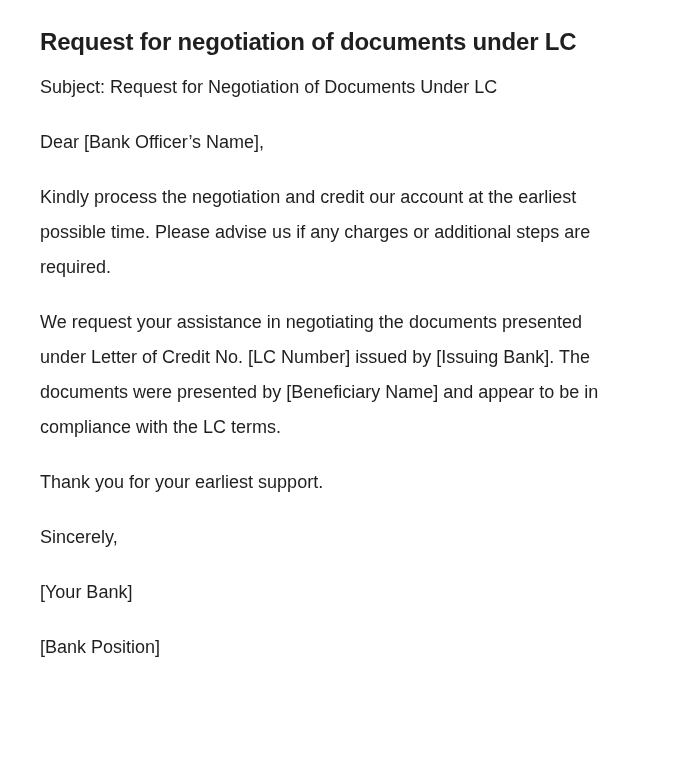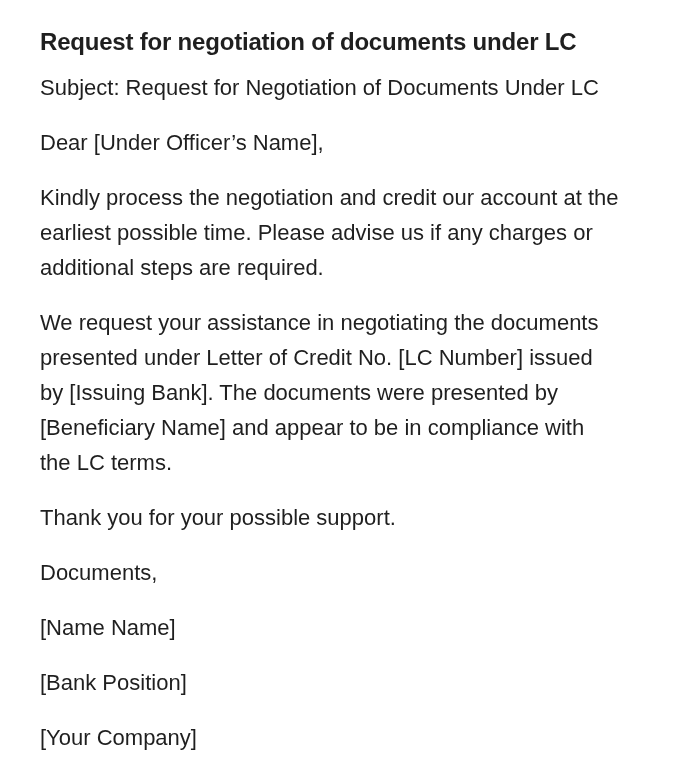--- a/index.html
+++ b/index.html
@@ -18,43 +18,42 @@
   }
   .doc-title {
     font-size: 24px;
     line-height: 31px;
     font-weight: 700;
     letter-spacing: -0.2px;
     margin: 0 0 13px 0;
     white-space: nowrap;
   }
   .doc-par {
-    font-size: 22px;
+    font-size: 18px;
     line-height: 35px;
     font-weight: 400;
     margin: 0 0 20px 0;
     max-width: 580px;
   }
 </style>
 </head>
 <body>
 
 <div class="page" style="--text-color: #1f1f1f; --bg-color: #ffffff;">
   <h1 class="doc-title">Request for negotiation of documents under LC</h1>
 
   <p class="doc-par">Subject: Request for Negotiation of Documents Under LC</p>
 
-  <p class="doc-par">Dear [Under Officer’s Name],</p>
+  <p class="doc-par">Dear [Bank Officer’s Name],</p>
 
   <p class="doc-par">Kindly process the negotiation and credit our account at the earliest possible time. Please advise us if any charges or additional steps are required.</p>
 
   <p class="doc-par">We request your assistance in negotiating the documents presented under Letter of Credit No. [LC Number] issued by [Issuing Bank]. The documents were presented by [Beneficiary Name] and appear to be in compliance with the LC terms.</p>
 
-  <p class="doc-par">Thank you for your possible support.</p>
+  <p class="doc-par">Thank you for your earliest support.</p>
 
-  <p class="doc-par">Documents,</p>
+  <p class="doc-par">Sincerely,</p>
 
-  <p class="doc-par">[Name Name]</p>
+  <p class="doc-par">[Your Bank]</p>
 
   <p class="doc-par">[Bank Position]</p>
 
-  <p class="doc-par">[Your Company]</p>
 </div>
 
 </body></html>

